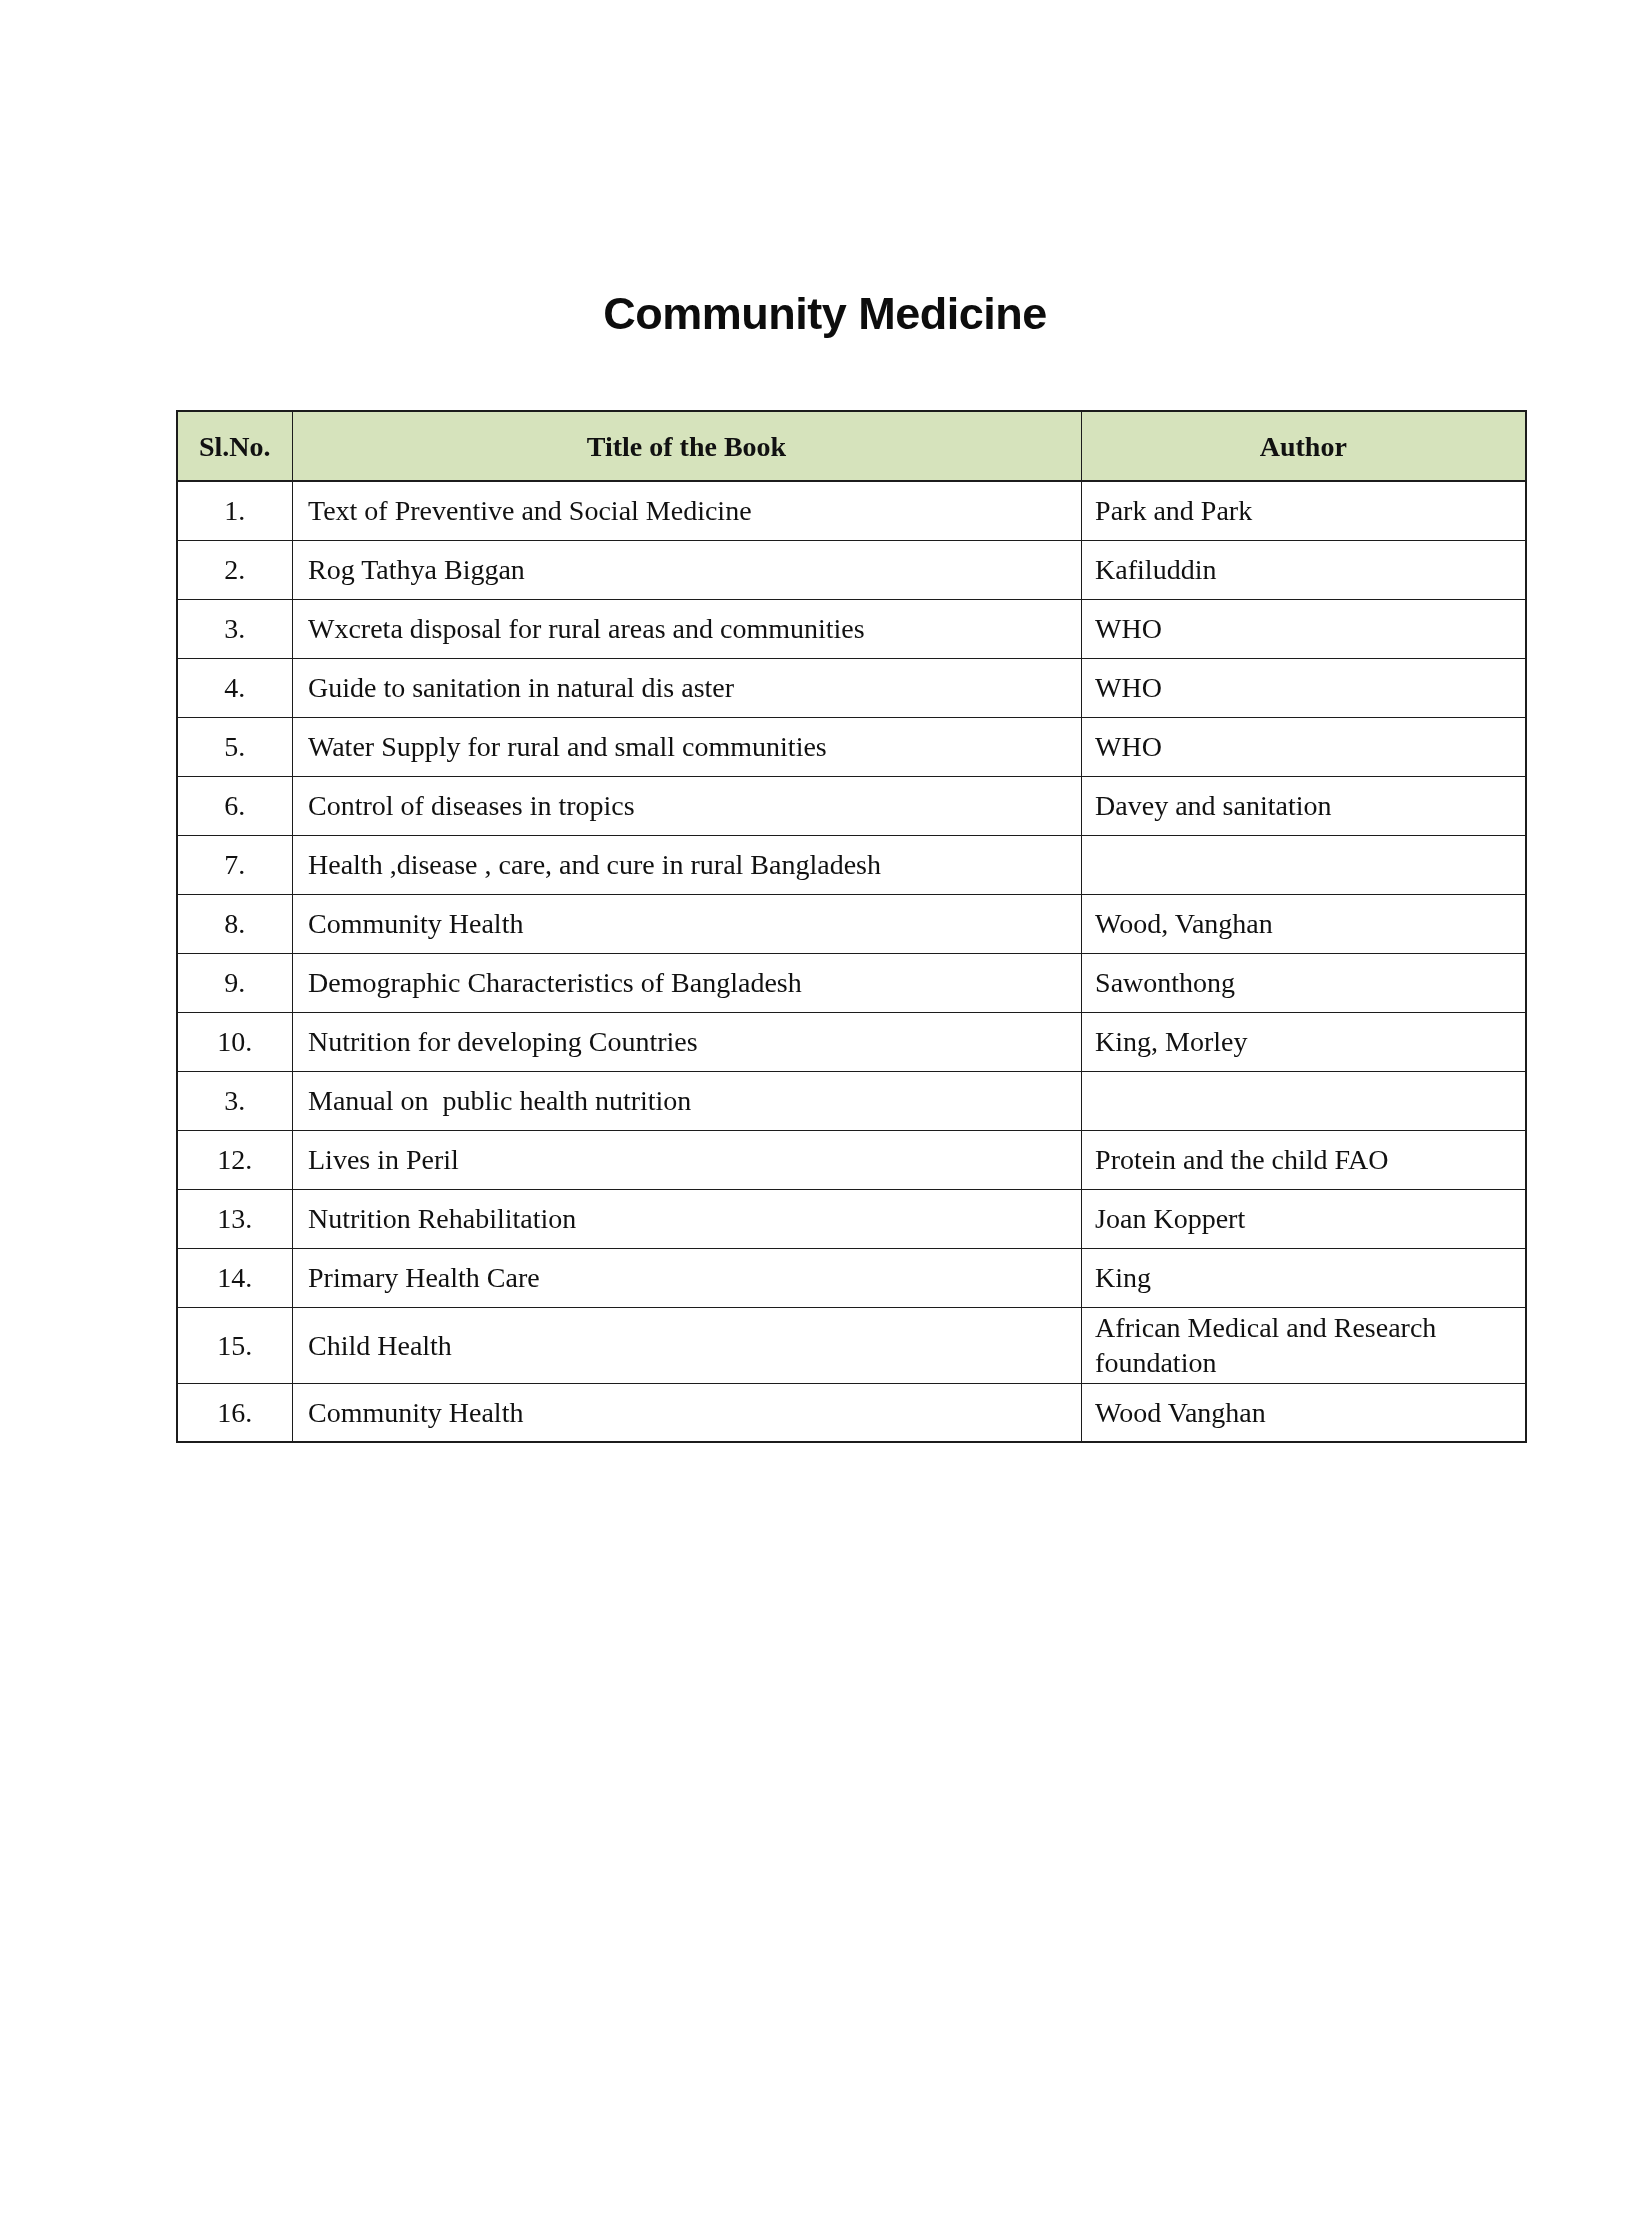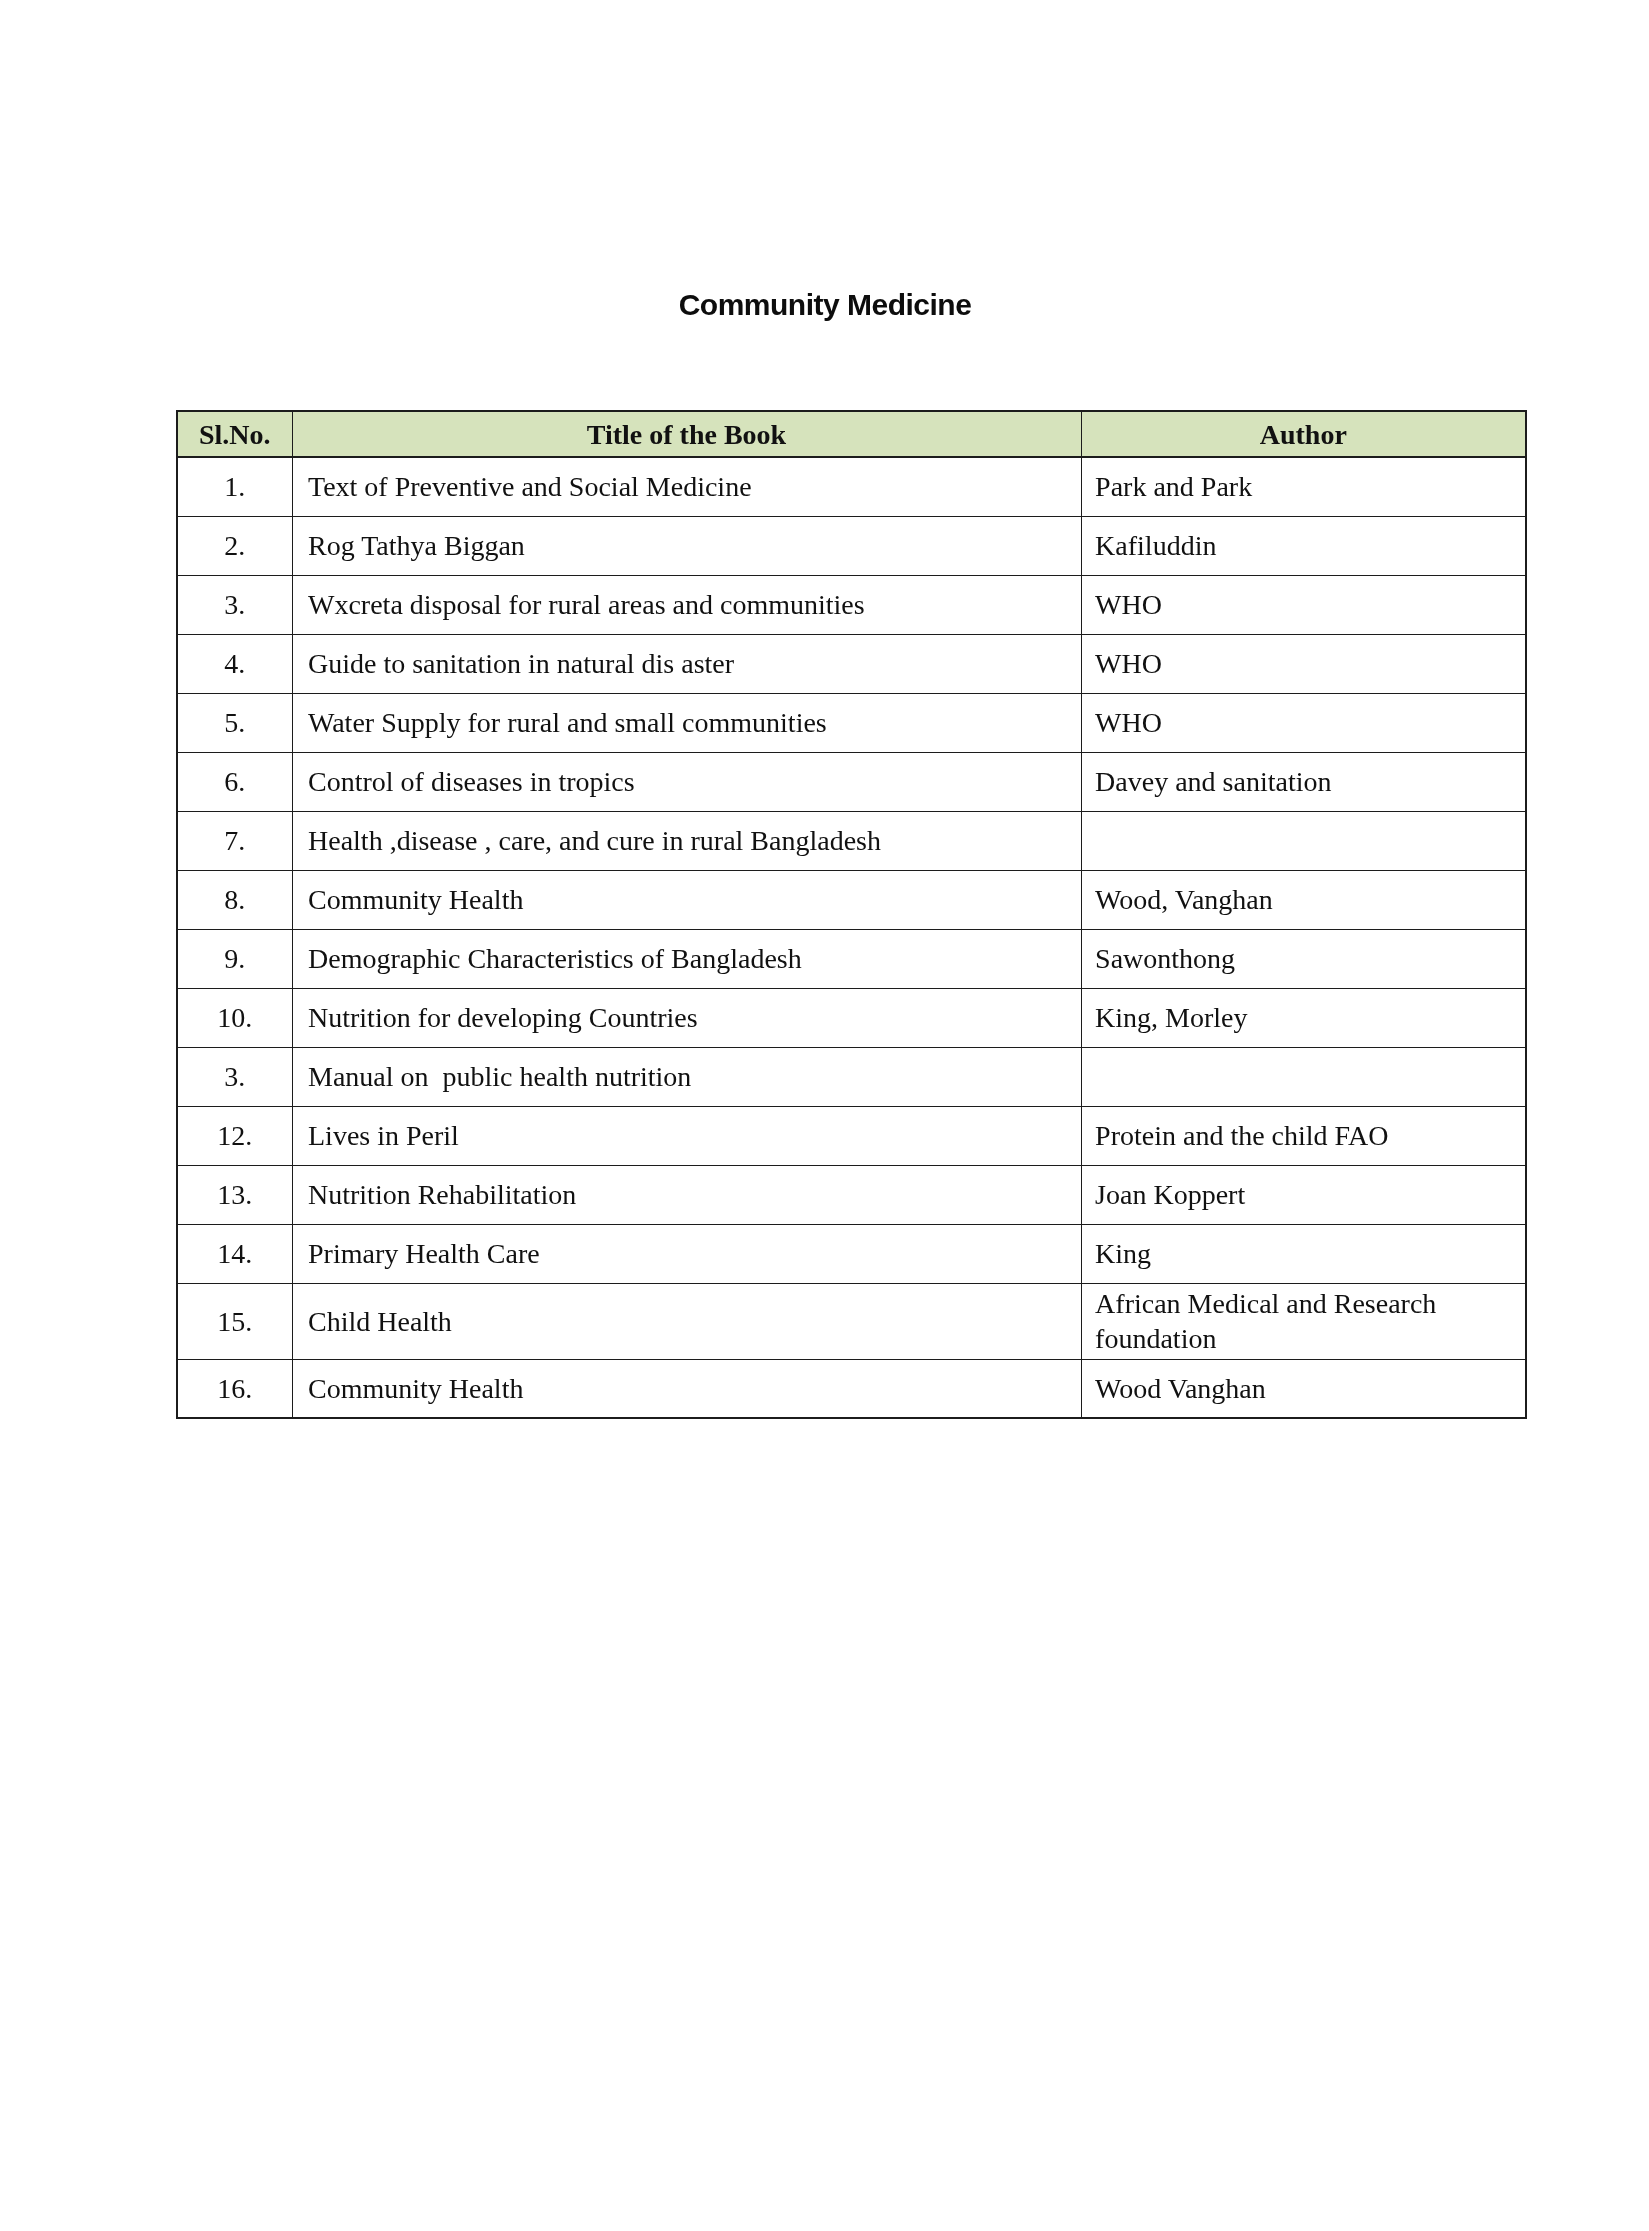--- a/index.html
+++ b/index.html
@@ -15,21 +15,21 @@
     color: #111111;
   }
   .doc-title {
     position: absolute;
     top: 288px;
     left: 0;
     width: 1650px;
     text-align: center;
     font-family: "Liberation Sans", sans-serif;
     font-weight: 700;
-    font-size: 30px;
+    font-size: 45px;
     letter-spacing: -0.5px;
     color: #0d0d0d;
   }
   .table-wrap {
     position: absolute;
     left: 176px;
     top: 410px;
   }
   table.book-table {
     border-collapse: collapse;
@@ -40,21 +40,21 @@
   .book-table col.c-sl    { width: 115px; }
   .book-table col.c-title { width: 789px; }
   .book-table col.c-auth  { width: 445px; }
   .book-table th, .book-table td {
     border: 1.9px solid #1c1c1c;
     vertical-align: middle;
     font-size: 28px;
     line-height: 1.25;
     overflow: hidden;
   }
-  .book-table thead tr { height: 46px; }
+  .book-table thead tr { height: 70px; }
   .book-table th {
     background: #d6e3bc;
     font-weight: 700;
     text-align: center;
     padding: 0 5.8px;
     border-bottom-width: 2.9px;
   }
   .book-table tbody tr { height: 59px; }
   .book-table tbody tr.tall { height: 76px; }
   td.cell-sl {

